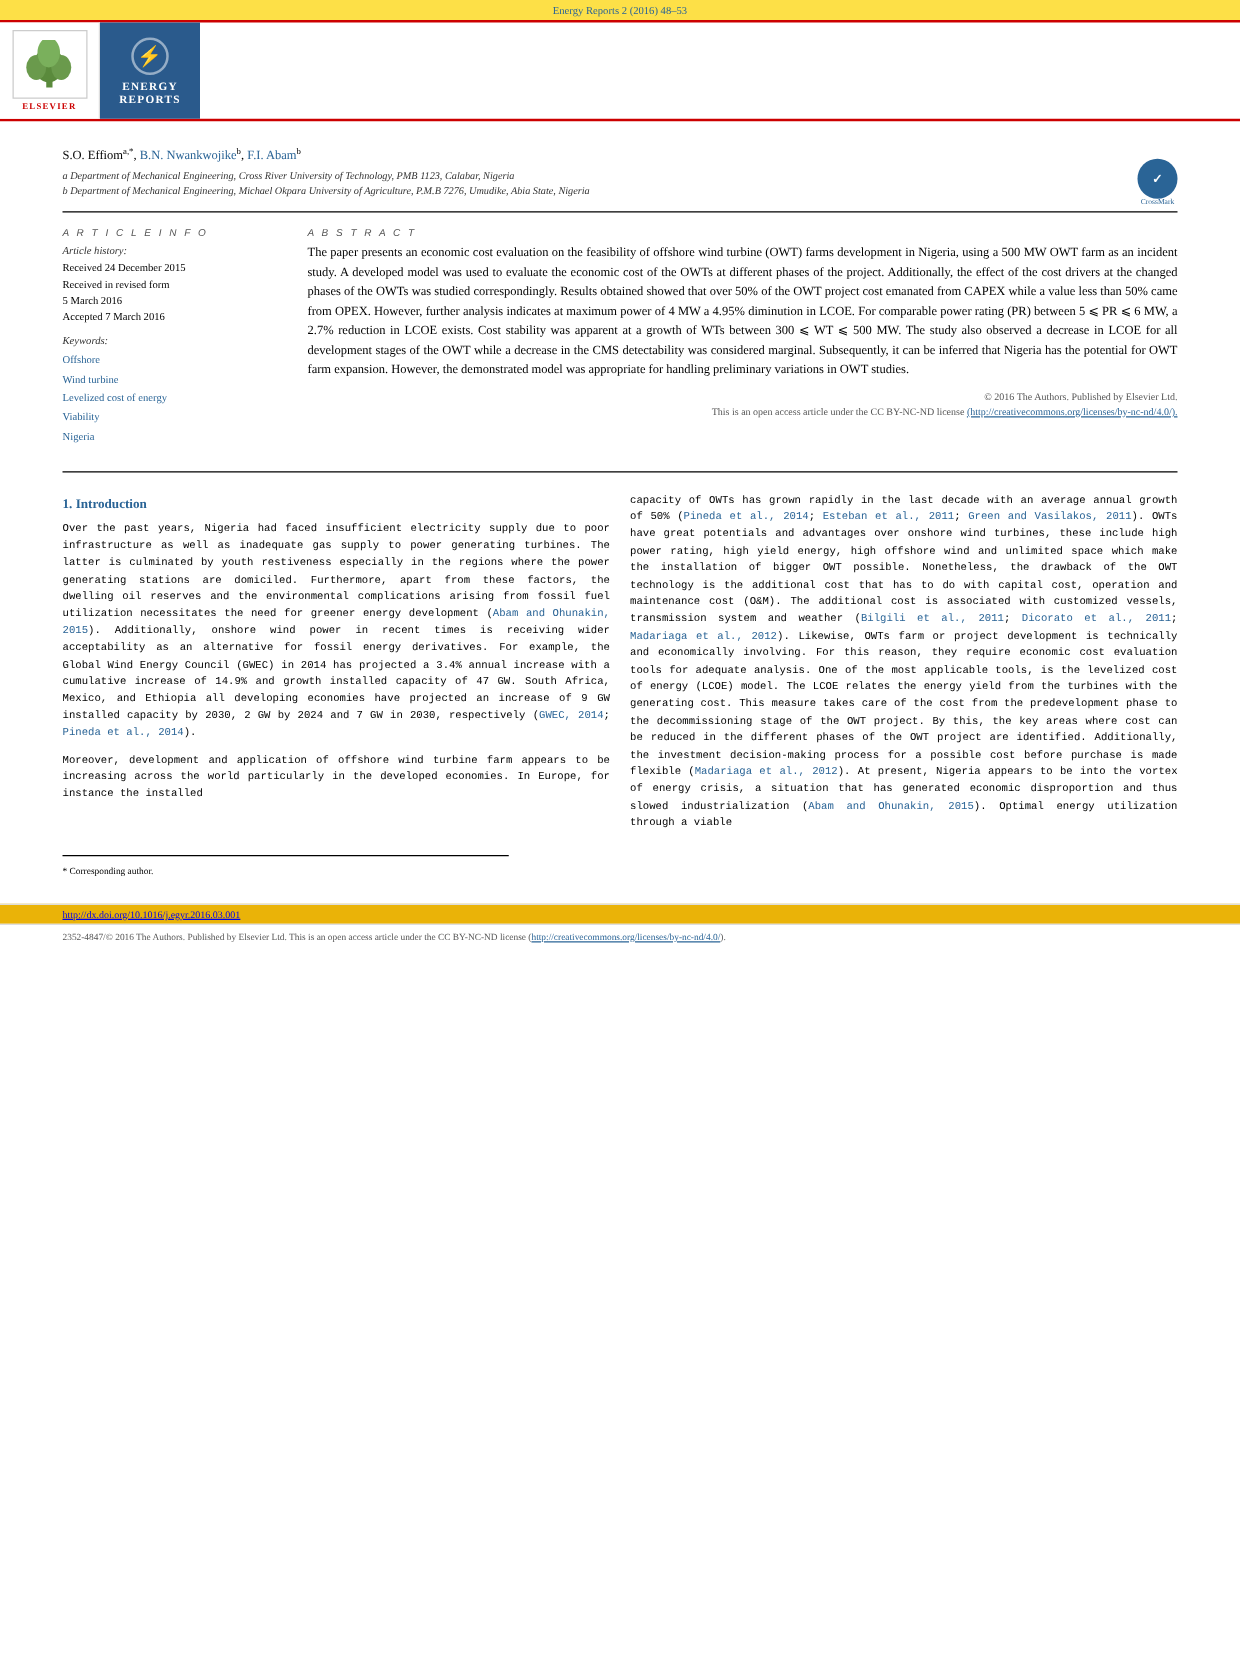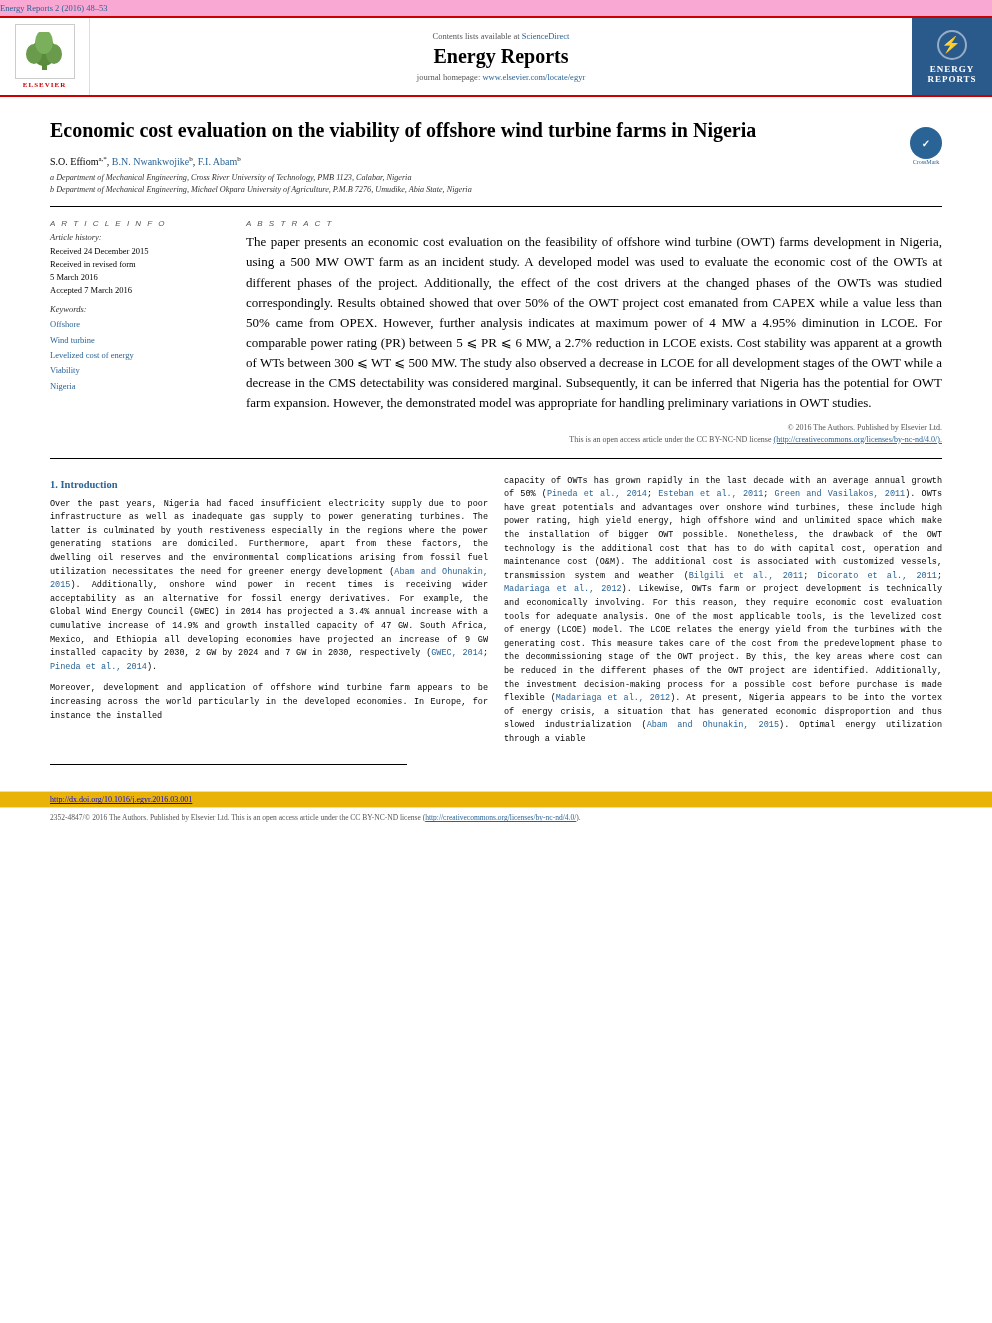--- a/index.html
+++ b/index.html
@@ -14,21 +14,21 @@
 
     .journal-header {
       display: flex;
       align-items: stretch;
       border-top: 2px solid #c00;
       border-bottom: 2px solid #c00;
       margin: 0 0 0 0;
     }
 
     .elsevier-logo {
-      width: 90px;
+      width: 80px;
       background: #fff;
       display: flex;
       flex-direction: column;
       align-items: center;
       justify-content: center;
       padding: 6px;
       border-right: 1px solid #ddd;
     }
 
     .elsevier-logo-box {
@@ -236,21 +236,21 @@
       font-size: 8.5px;
       line-height: 1.8;
       color: #000;
     }
 
     .keyword-link {
       color: #2a6496;
     }
 
     .abstract-text {
-      font-size: 13px;
+      font-size: 10px;
       line-height: 1.55;
       color: #000;
       text-align: justify;
     }
 
     .copyright-text {
       font-size: 8px;
       color: #555;
       margin-top: 8px;
       text-align: right;
@@ -331,25 +331,25 @@
       color: #555;
       border-top: 1px solid #ddd;
       line-height: 1.6;
     }
 
     .bottom-bar a {
       color: #2a6496;
     }
 
     .header-citation {
-      text-align: left;
+      text-align: center;
       font-size: 8.5px;
       color: #2a6496;
       padding: 3px 0;
-      background: #f9a8d4;
+      background: #fde047;
     }
   </style>
 </head>
 <body>
 
 <div class="header-citation">Energy Reports 2 (2016) 48–53</div>
 
 <div class="journal-header">
 
   <div class="elsevier-logo">
@@ -359,47 +359,35 @@
         <rect x="20" y="28" width="5" height="10" fill="#5a8a3c"></rect>
         <ellipse cx="22" cy="20" rx="12" ry="14" fill="#5a8a3c"></ellipse>
         <ellipse cx="12" cy="22" rx="8" ry="10" fill="#6a9a4c"></ellipse>
         <ellipse cx="32" cy="22" rx="8" ry="10" fill="#6a9a4c"></ellipse>
         <ellipse cx="22" cy="10" rx="9" ry="12" fill="#7ab05c"></ellipse>
       </svg>
     </div>
     <div class="elsevier-text">ELSEVIER</div>
   </div>
 
-  <div class="journal-center">
-    <div class="sciencedirect-line">
-      <span>Contents lists available at</span>
-      <span class="sciencedirect-link">ScienceDirect</span>
-    </div>
-    <div class="journal-title-header">Energy Reports</div>
-    <div class="journal-homepage">
-      <span>journal homepage:</span>
-      <a href="#">www.elsevier.com/locate/egyr</a>
-    </div>
-  </div>
 
   <div class="energy-reports-logo">
     <div class="er-circle">⚡</div>
     <div class="er-energy">ENERGY</div>
     <div class="er-reports">REPORTS</div>
   </div>
 </div>
 
 <div class="main-content">
 
   <div class="crossmark" style="float:right; margin-left:10px; margin-top:10px; text-align:center;">
     <div class="crossmark-circle">✓</div>
     <div class="crossmark-text">CrossMark</div>
   </div>
 
-  <div class="article-title">Economic cost evaluation on the viability of offshore wind turbine farms in Nigeria</div>
 
   <div class="authors-line">
     <span>S.O. Effiom</span><sup>a,*</sup><span>,</span>
     <span class="author-link">B.N. Nwankwojike</span><sup>b</sup><span>,</span>
     <span class="author-link">F.I. Abam</span><sup>b</sup>
   </div>
 
   <div class="affiliation">a Department of Mechanical Engineering, Cross River University of Technology, PMB 1123, Calabar, Nigeria</div>
   <div class="affiliation">b Department of Mechanical Engineering, Michael Okpara University of Agriculture, P.M.B 7276, Umudike, Abia State, Nigeria</div>
 
@@ -456,20 +444,21 @@
     <div class="body-right">
       <div class="body-text">
         <p>capacity of OWTs has grown rapidly in the last decade with an average annual growth of 50% (<a href="#" class="ref-link">Pineda et al., 2014</a>; <a href="#" class="ref-link">Esteban et al., 2011</a>; <a href="#" class="ref-link">Green and Vasilakos, 2011</a>). OWTs have great potentials and advantages over onshore wind turbines, these include high power rating, high yield energy, high offshore wind and unlimited space which make the installation of bigger OWT possible. Nonetheless, the drawback of the OWT technology is the additional cost that has to do with capital cost, operation and maintenance cost (O&amp;M). The additional cost is associated with customized vessels, transmission system and weather (<a href="#" class="ref-link">Bilgili et al., 2011</a>; <a href="#" class="ref-link">Dicorato et al., 2011</a>; <a href="#" class="ref-link">Madariaga et al., 2012</a>). Likewise, OWTs farm or project development is technically and economically involving. For this reason, they require economic cost evaluation tools for adequate analysis. One of the most applicable tools, is the levelized cost of energy (LCOE) model. The LCOE relates the energy yield from the turbines with the generating cost. This measure takes care of the cost from the predevelopment phase to the decommissioning stage of the OWT project. By this, the key areas where cost can be reduced in the different phases of the OWT project are identified. Additionally, the investment decision-making process for a possible cost before purchase is made flexible (<a href="#" class="ref-link">Madariaga et al., 2012</a>). At present, Nigeria appears to be into the vortex of energy crisis, a situation that has generated economic disproportion and thus slowed industrialization (<a href="#" class="ref-link">Abam and Ohunakin, 2015</a>). Optimal energy utilization through a viable</p>
       </div>
     </div>
 
   </div>
 
   <hr class="footnote-divider">
   <div class="footnote-text">
+    <div>* Corresponding author.</div>
   </div>
 </div>
 
 <div class="doi-bar">
   <a href="#">http://dx.doi.org/10.1016/j.egyr.2016.03.001</a>
 </div>
 
 <div class="bottom-bar">
   <span>2352-4847/© 2016 The Authors. Published by Elsevier Ltd. This is an open access article under the CC BY-NC-ND license (</span><a href="#">http://creativecommons.org/licenses/by-nc-nd/4.0/</a><span>).</span>
 </div>

